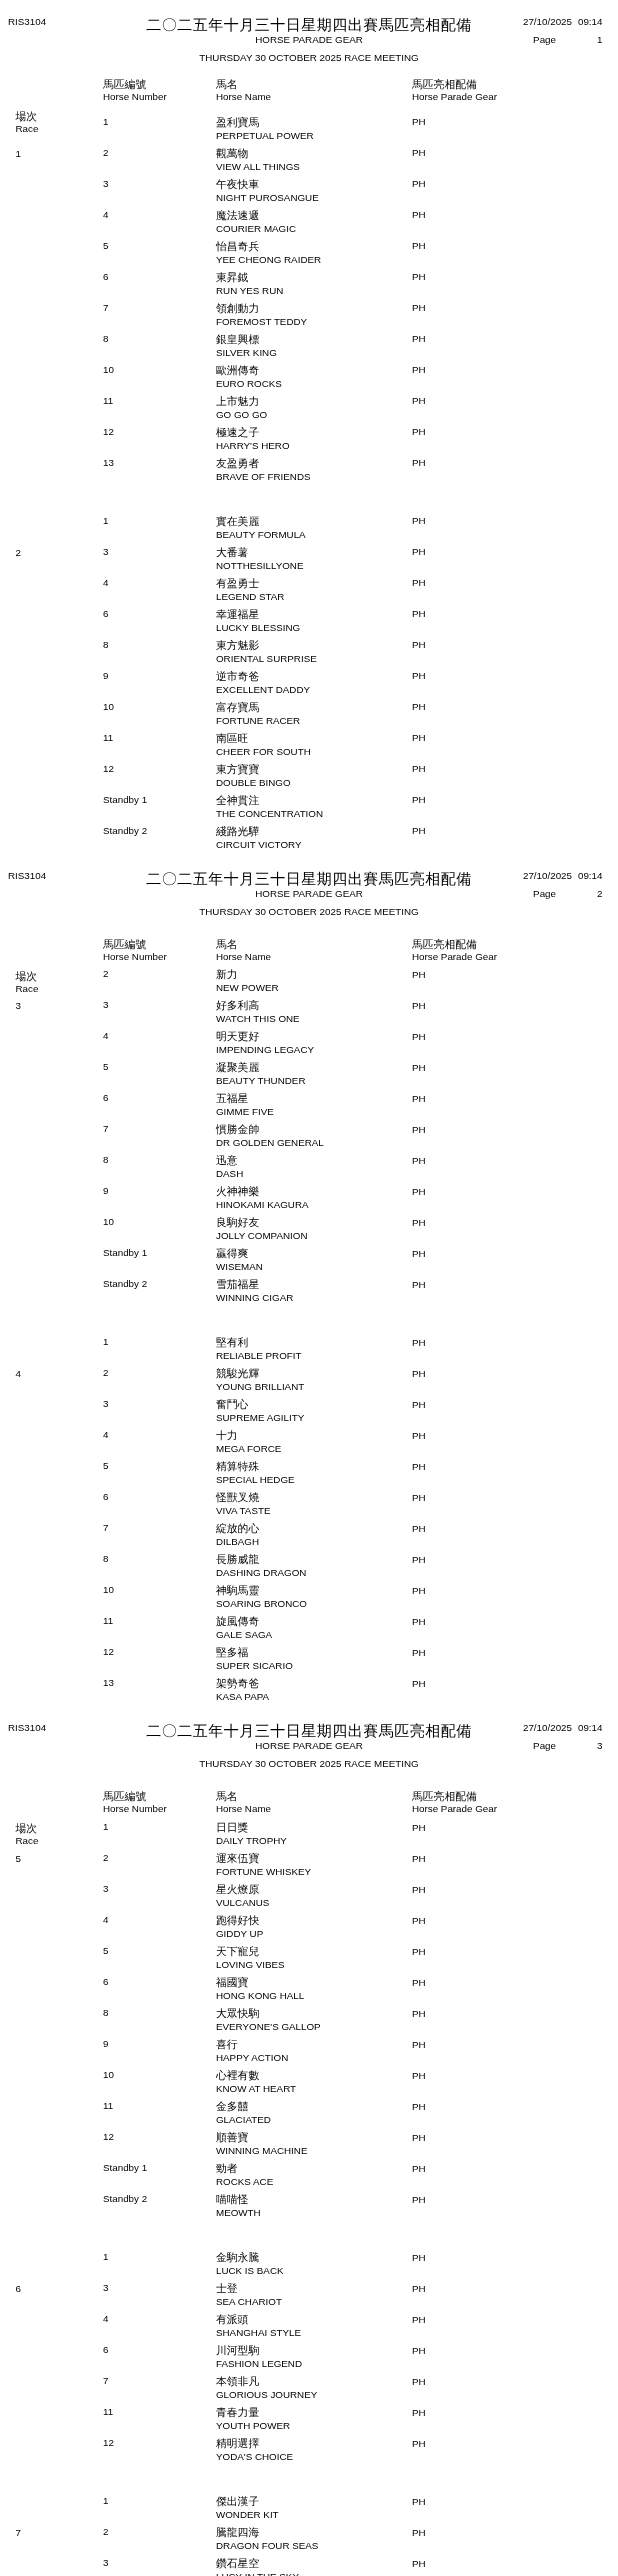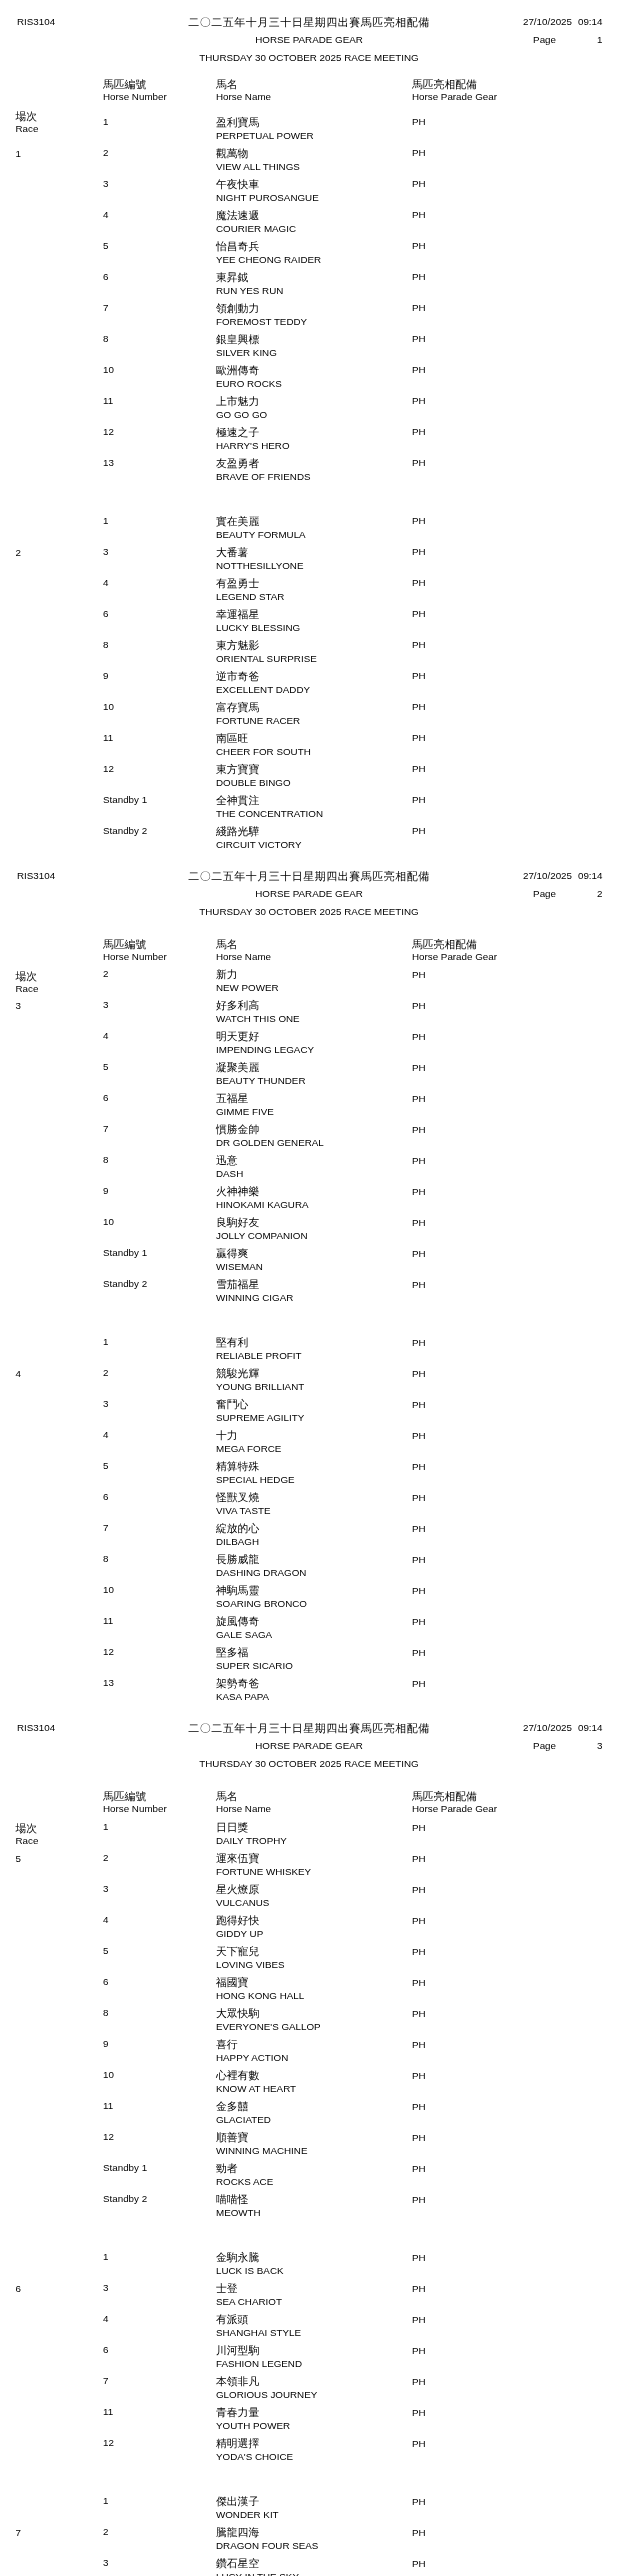--- a/index.html
+++ b/index.html
@@ -4,24 +4,24 @@
 <style>
   html,body{margin:0;padding:0;}
   body{
     width:618px;height:3805px;position:relative;background:#ffffff;color:#000000;
     font-family:"Liberation Sans","DejaVu Sans",sans-serif;
   }
   .page{position:absolute;left:0;width:618px;}
   .line{position:absolute;white-space:nowrap;line-height:1.15;}
   .zh{font-size:10.8px;}
   .en{font-size:9.8px;}
-  .zh-title{font-size:11px;letter-spacing:0.5px;}
+  .zh-title{font-size:15px;letter-spacing:0.5px;}
   .t0{top:0;} .t35{top:18px;} .t70{top:36px;}
   .center{left:0;right:0;text-align:center;}
-  .at-code{left:17px;}
+  .at-code{left:8px;}
   .at-date{right:46px;}
   .at-time{right:15.5px;}
   .at-pageword{right:62px;text-align:right;}
   .at-pageno{right:15.5px;}
   .phead{position:absolute;left:0;right:0;top:0;height:52px;}
   .pcols{position:absolute;left:0;right:0;height:28px;}
   .pbody{position:absolute;left:0;right:0;}
   .c-race{left:15.5px;margin-top:32px;}
   .c-num{left:103px;}
   .c-name{left:216px;}

